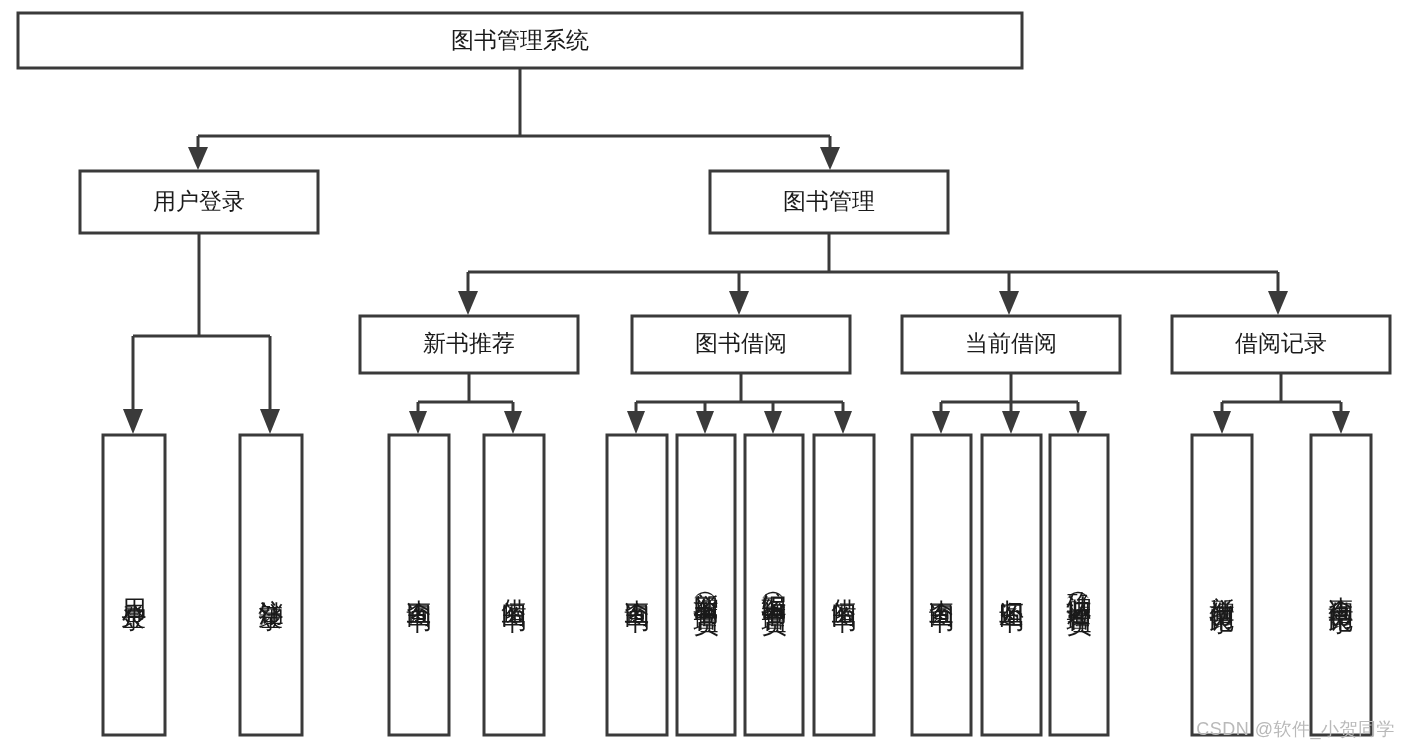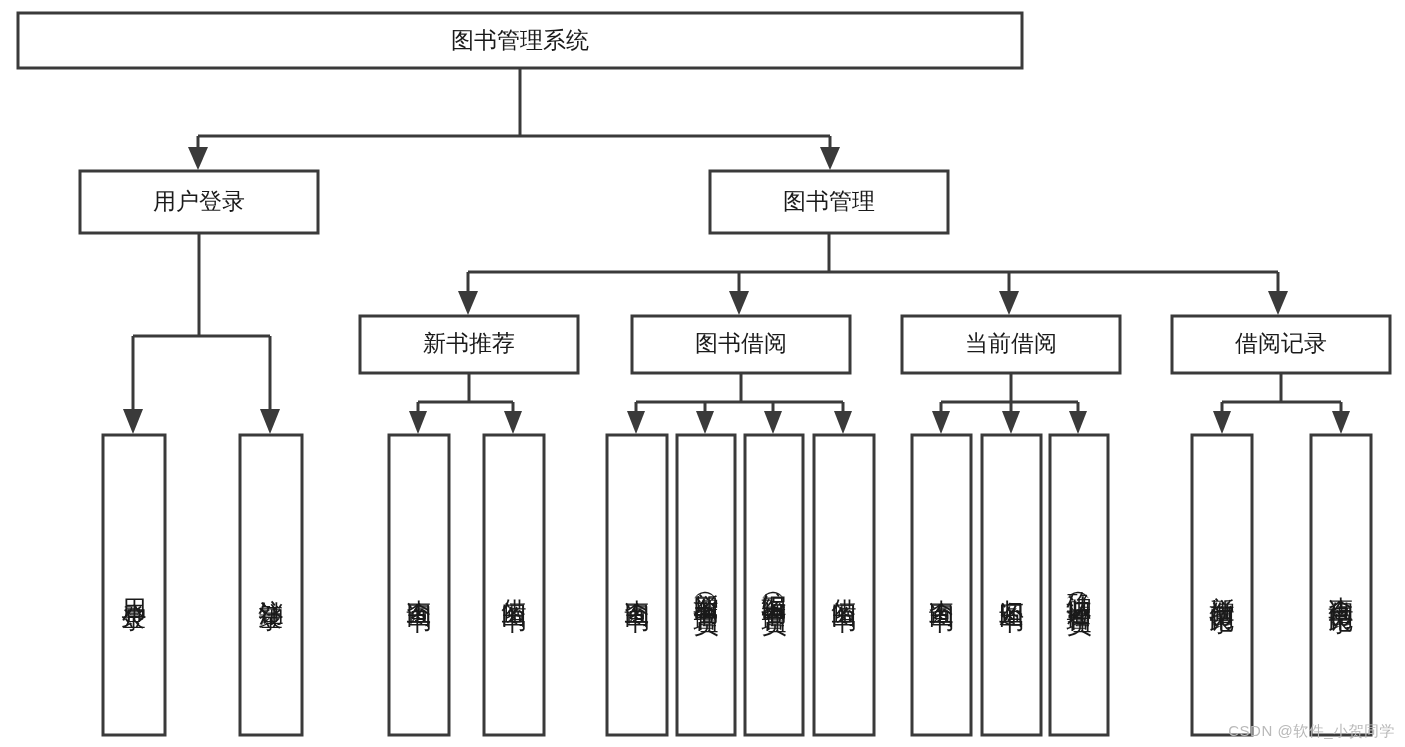--- a/index.html
+++ b/index.html
@@ -69,21 +69,21 @@
     position: absolute;
     display: flex;
     align-items: center;
     justify-content: center;
   }
   .watermark {
     position: absolute;
     right: 10px;
     bottom: 6px;
     font-family: "Liberation Sans", "DejaVu Sans", sans-serif;
-    font-size: 15px;
+    font-size: 18px;
     color: #b9b9b9;
     letter-spacing: 0.5px;
     white-space: nowrap;
     user-select: none;
   }
 </style>
 </head>
 <body>
 
 <div id="diagram-root">

